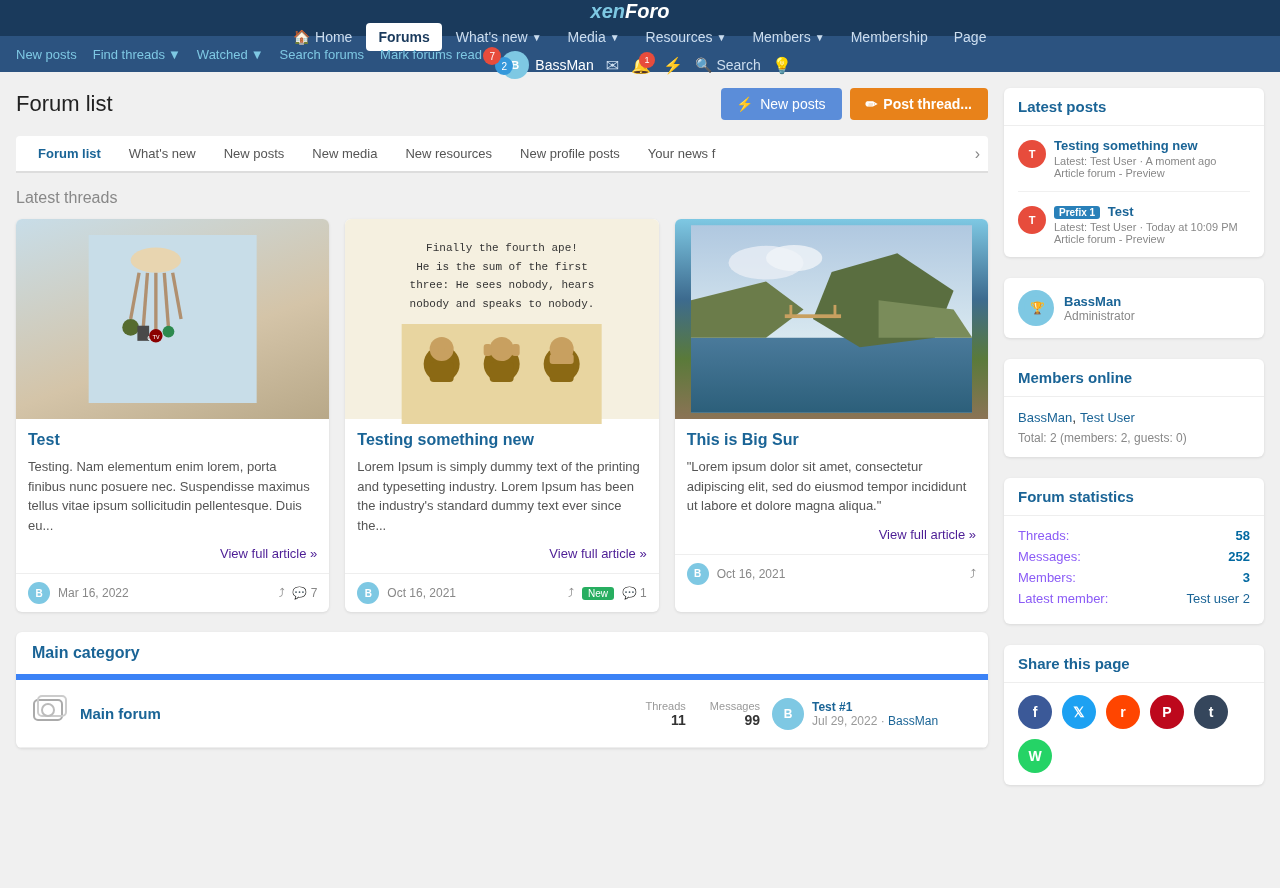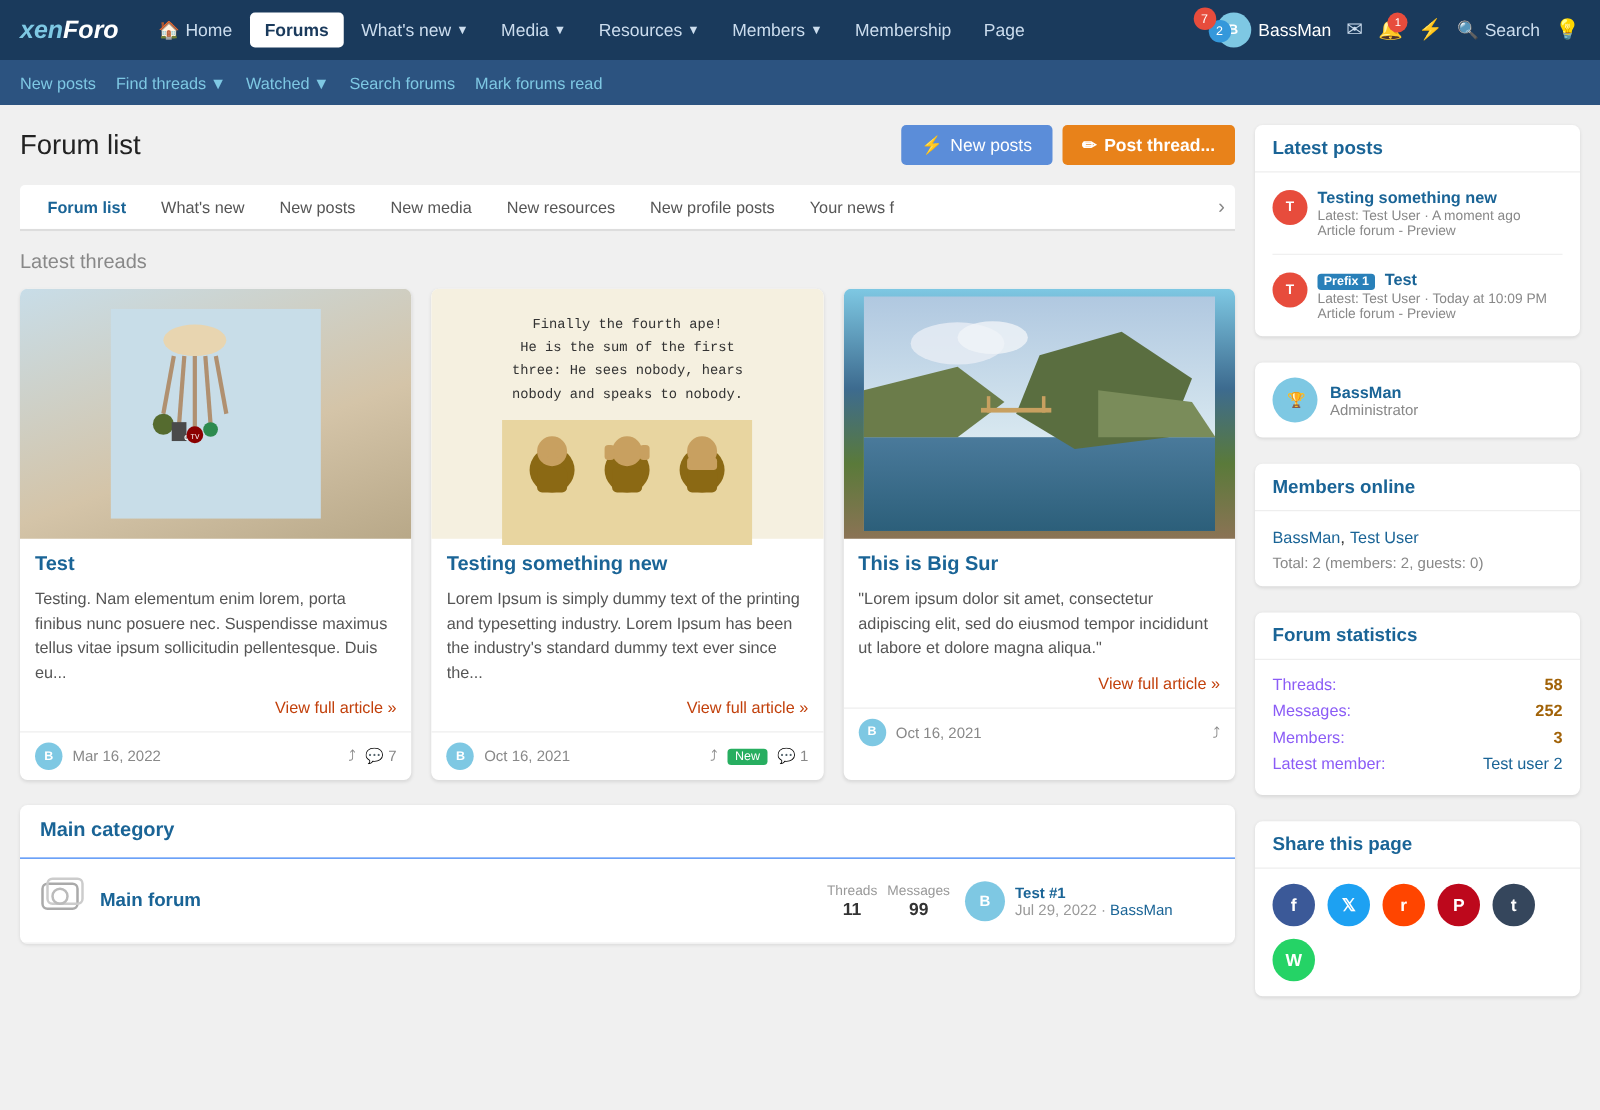--- a/index.html
+++ b/index.html
@@ -4,21 +4,22 @@
   <style>
     * { box-sizing: border-box; margin: 0; padding: 0; }
     body { font-family: Arial, sans-serif; font-size: 14px; color: #333; background: #f0f0f0; }
 
     
     .top-nav {
       background: #1a3a5c;
       display: flex;
       align-items: center;
       padding: 0 16px;
-      height: 48px;
+      height: 36px;
+      flex-direction: column;
     }
     .logo {
       color: #fff;
       font-size: 20px;
       font-weight: bold;
       margin-right: 20px;
       display: flex;
       align-items: center;
     }
     .logo span.xen { color: #7ec8e3; font-style: italic; }
@@ -197,21 +198,21 @@
       font-family: 'Courier New', monospace;
       font-size: 12px;
       text-align: center;
       padding: 16px;
       line-height: 1.6;
     }
     .thread-card-body { padding: 12px; }
     .thread-card-title { color: #1a6496; font-size: 16px; font-weight: bold; margin-bottom: 8px; cursor: pointer; }
     .thread-card-excerpt { font-size: 13px; color: #555; line-height: 1.5; margin-bottom: 10px; }
     .view-full { text-align: right; }
-    .view-full a { color: #c2410c; font-size: 13px; text-decoration: none; }
+    .view-full a { color: #4c1d95; font-size: 13px; text-decoration: none; }
     .thread-card-meta {
       display: flex;
       align-items: center;
       gap: 8px;
       padding: 8px 12px;
       border-top: 1px solid #eee;
       font-size: 12px;
       color: #888;
     }
     .thread-avatar {
@@ -231,33 +232,33 @@
     
     .category-section {
       background: #fff;
       border-radius: 6px;
       box-shadow: 0 1px 3px rgba(0,0,0,0.1);
       margin-bottom: 16px;
       overflow: hidden;
     }
     .category-header {
       padding: 12px 16px;
-      border-bottom: 1px solid #3b82f6;
+      border-bottom: 6px solid #3b82f6;
     }
     .category-title { color: #1a6496; font-size: 16px; font-weight: bold; }
     .forum-row {
       display: flex;
       align-items: center;
       padding: 12px 16px;
       border-bottom: 1px solid #eee;
       gap: 12px;
     }
     .forum-icon { color: #aaa; font-size: 28px; }
     .forum-name { color: #1a6496; font-size: 15px; font-weight: bold; flex: 1; cursor: pointer; }
-    .forum-stats { display: flex; gap: 8px; text-align: center; }
+    .forum-stats { display: flex; gap: 24px; text-align: right; }
     .forum-stat-label { font-size: 11px; color: #999; }
     .forum-stat-value { font-size: 14px; color: #333; font-weight: bold; }
     .forum-latest {
       display: flex; align-items: center; gap: 8px;
       min-width: 200px;
     }
     .forum-latest-avatar {
       width: 32px; height: 32px; border-radius: 50%;
       background: #7ec8e3;
       display: flex; align-items: center; justify-content: center;
@@ -289,21 +290,21 @@
     .latest-post-row { display: flex; align-items: flex-start; gap: 8px; }
     .latest-post-avatar { width: 28px; height: 28px; border-radius: 50%; background: #e74c3c; display: flex; align-items: center; justify-content: center; font-size: 11px; color: #fff; font-weight: bold; flex-shrink: 0; margin-top: 2px; }
     .latest-post-content { flex: 1; }
     .latest-post-title { color: #1a6496; font-size: 13px; font-weight: bold; cursor: pointer; }
     .prefix-tag { background: #2980b9; color: #fff; font-size: 10px; padding: 1px 5px; border-radius: 3px; margin-right: 4px; }
     .latest-post-meta { font-size: 11px; color: #888; margin-top: 2px; }
     .latest-post-sub { font-size: 11px; color: #888; }
 
     .stat-row { display: flex; justify-content: space-between; margin-bottom: 6px; font-size: 13px; }
     .stat-label { color: #8b5cf6; }
-    .stat-value { color: #a16207; font-weight: bold; }
+    .stat-value { color: #0369a1; font-weight: bold; }
     .stat-link { color: #1a6496; text-decoration: none; text-align: right; }
 
     .online-user { color: #1a6496; font-size: 13px; cursor: pointer; }
     .online-total { font-size: 12px; color: #888; margin-top: 6px; }
 
     .share-icons { display: flex; gap: 10px; flex-wrap: wrap; }
     .share-icon-btn {
       width: 34px; height: 34px; border-radius: 50%;
       display: flex; align-items: center; justify-content: center;
       color: #fff; font-size: 14px; cursor: pointer; font-weight: bold;

